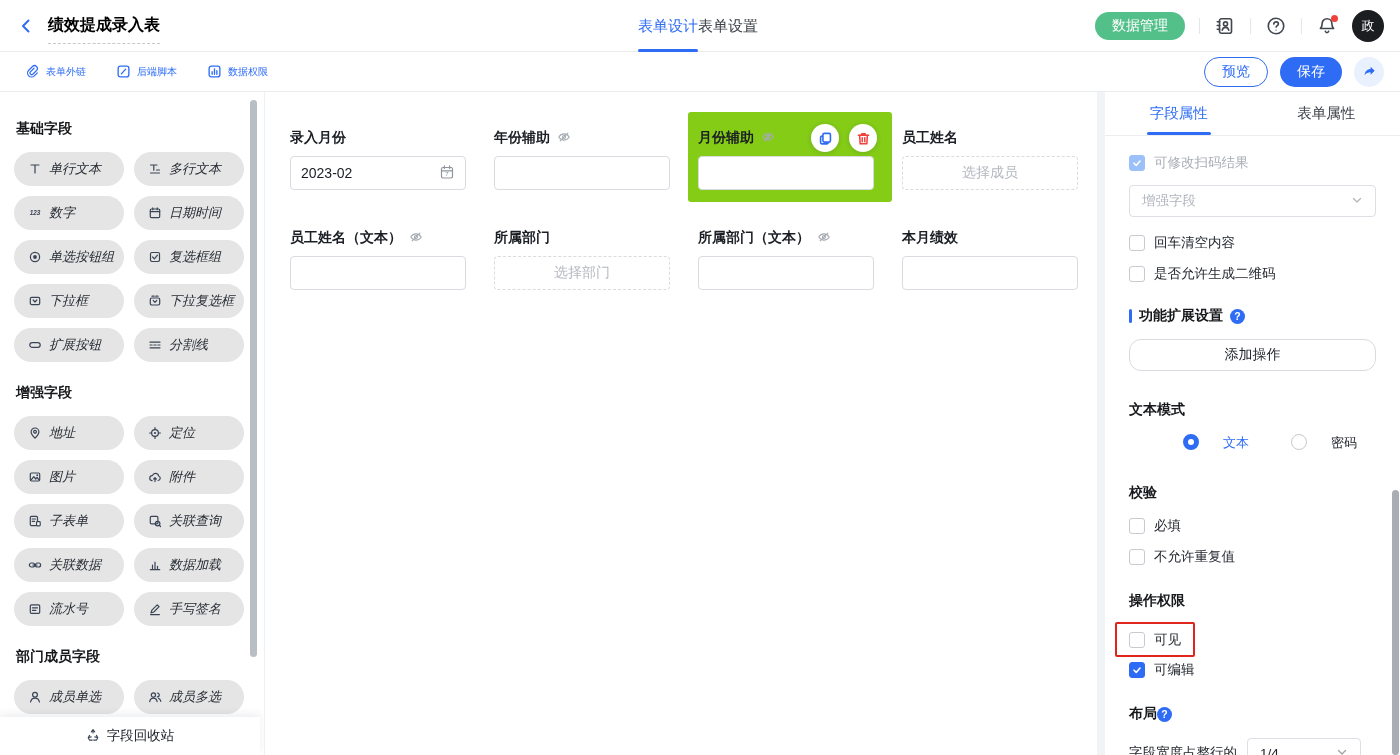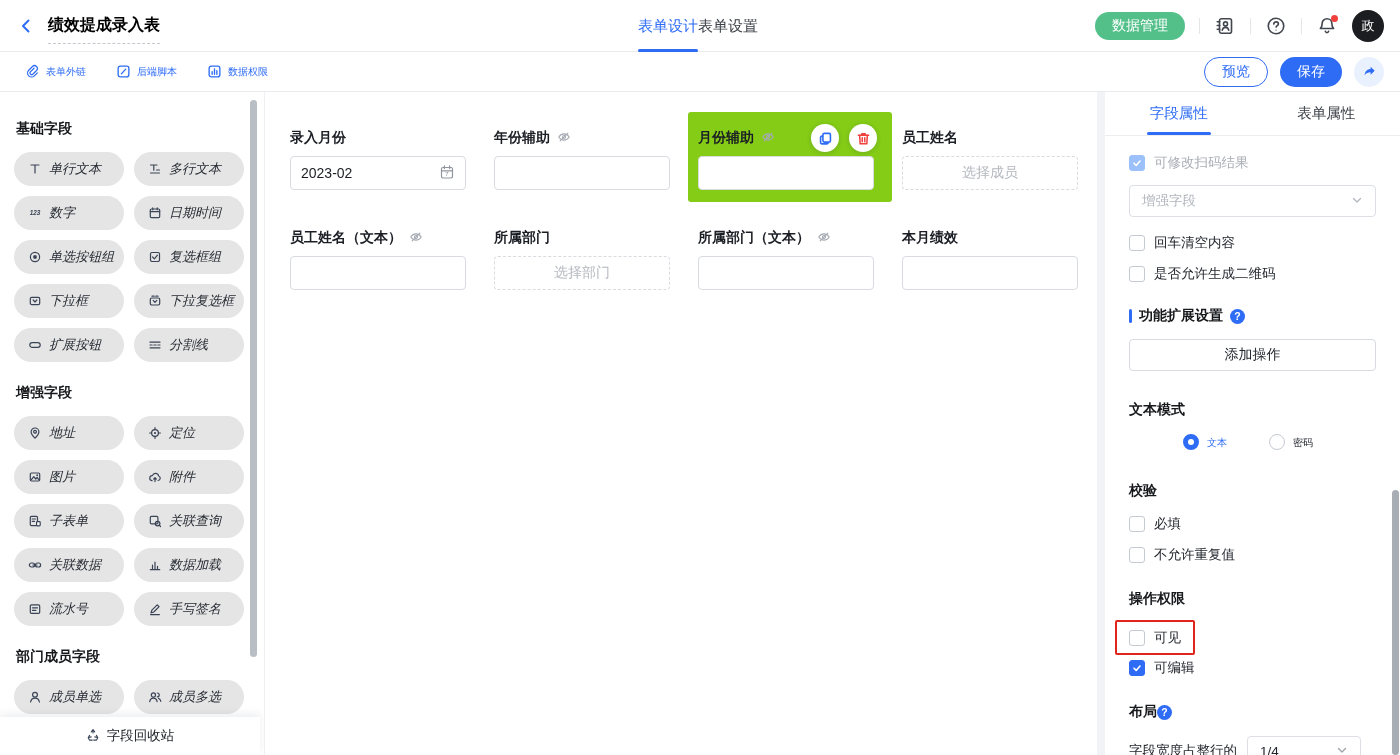--- a/index.html
+++ b/index.html
@@ -70,24 +70,24 @@
   .cb { width:16px; height:16px; border:1px solid #c6cad1; border-radius:3px; background:#fff; flex:none; display:flex; align-items:center; justify-content:center; }
   .cb.checked { background:#2e6cf6; border-color:#2e6cf6; }
   .cb.checked.disabled { background:#9cc0f9; border-color:#9cc0f9; }
   .chk-row.disabled { color:#a9adb5; cursor:default; }
   .sel { height:32px; border:1px solid #dcdfe4; border-radius:4px; background:#fff; display:flex; align-items:center; padding:0 12px; font-size:13.5px; cursor:pointer; }
   .sel .sval { flex:1; }
   .sel.disabled { color:#b1b5bc; cursor:default; }
   .scan-select { margin:3px 0 17px 0; }
   .sec-head { display:flex; align-items:center; gap:7px; font-size:14px; font-weight:700; color:#17191c; }
   .sec-head .bar { width:3px; height:14px; background:#2e6cf6; border-radius:2px; }
-  .btn-block { width:100%; height:32px; margin-top:14px; border:1px solid #d8dbe0; background:#fff; border-radius:4px; font-size:14px; color:#22262d; cursor:pointer; font-family:inherit; }
+  .btn-block { width:100%; height:32px; margin-top:14px; border:1px solid #d8dbe0; background:#fff; border-radius:12px; font-size:14px; color:#22262d; cursor:pointer; font-family:inherit; }
   .grp-title { font-size:14px; font-weight:700; color:#17191c; }
   .radio-row { display:flex; align-items:center; gap:42px; margin:15px 0 0 54px; }
-  .radio { display:flex; align-items:flex-end; gap:8px; font-size:10px; cursor:pointer; color:#22262d; }
+  .radio { display:flex; align-items:flex-start; gap:24px; font-size:13px; cursor:pointer; color:#22262d; }
   .rd { width:16px; height:16px; border-radius:50%; border:1.5px solid #c6cad1; background:#fff; flex:none; }
   .radio.on .rd { border:5px solid #2e6cf6; }
   .radio.on { color:#2e6cf6; }
   .annot { display:inline-block; border:2px solid #e0251c; border-radius:2px; padding:7px 12px 6px 12px; margin:0 0 4px -14px; }
   .annot .chk-row { margin-bottom:0; }
   .layout-row { display:flex; align-items:center; gap:10px; margin-top:15px; font-size:13.5px; color:#22262d; }
   .layout-row .sel { width:114px; height:30px; }
   .p-thumb { position:absolute; right:1px; top:398px; width:7px; height:265px; background:#a9adb4; border-radius:4px; }
   .mt24{margin-top:24px;} .mt30{margin-top:30px;} .mt32{margin-top:32px;} .mt26{margin-top:26px;}
   .hq { width:15px; height:15px; border-radius:50%; background:#2e6cf6; color:#fff; font-size:10.5px; font-weight:700; display:flex; align-items:center; justify-content:center; }

